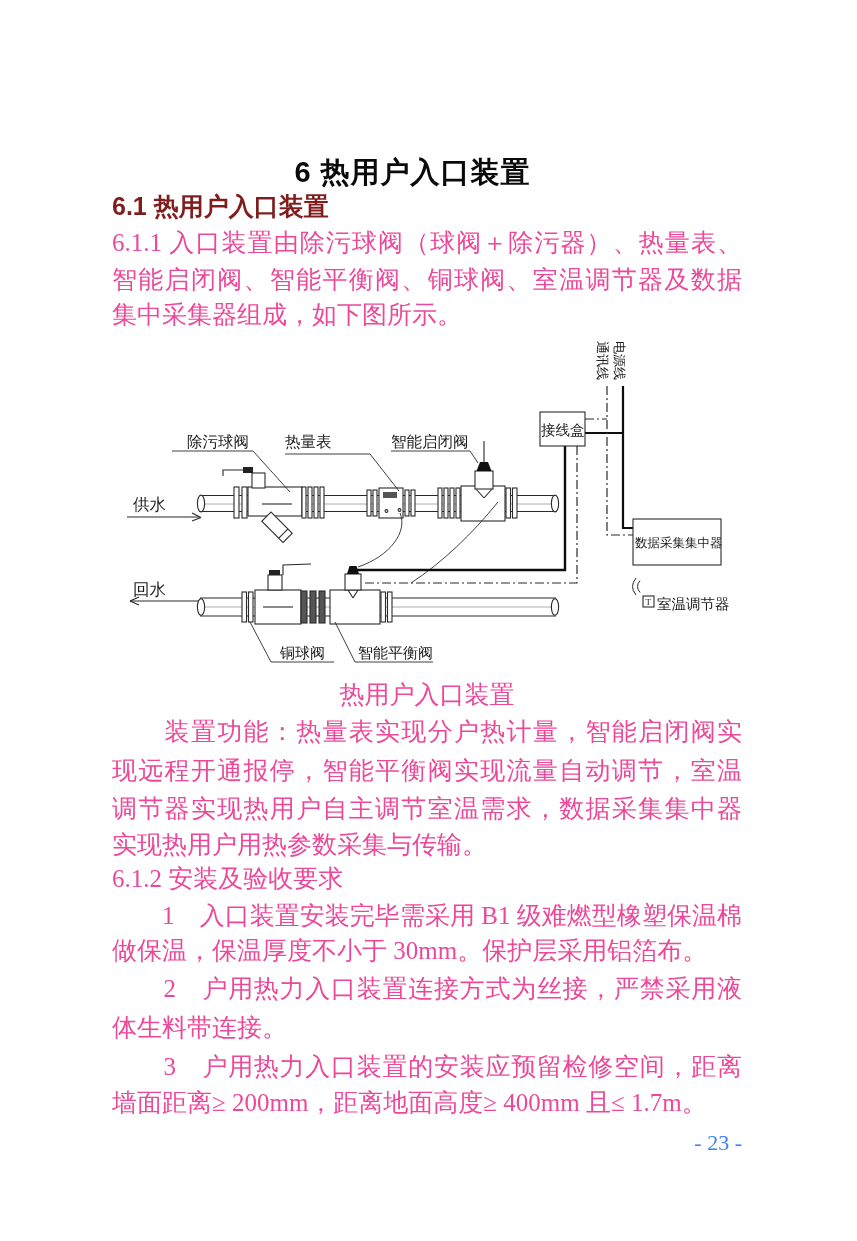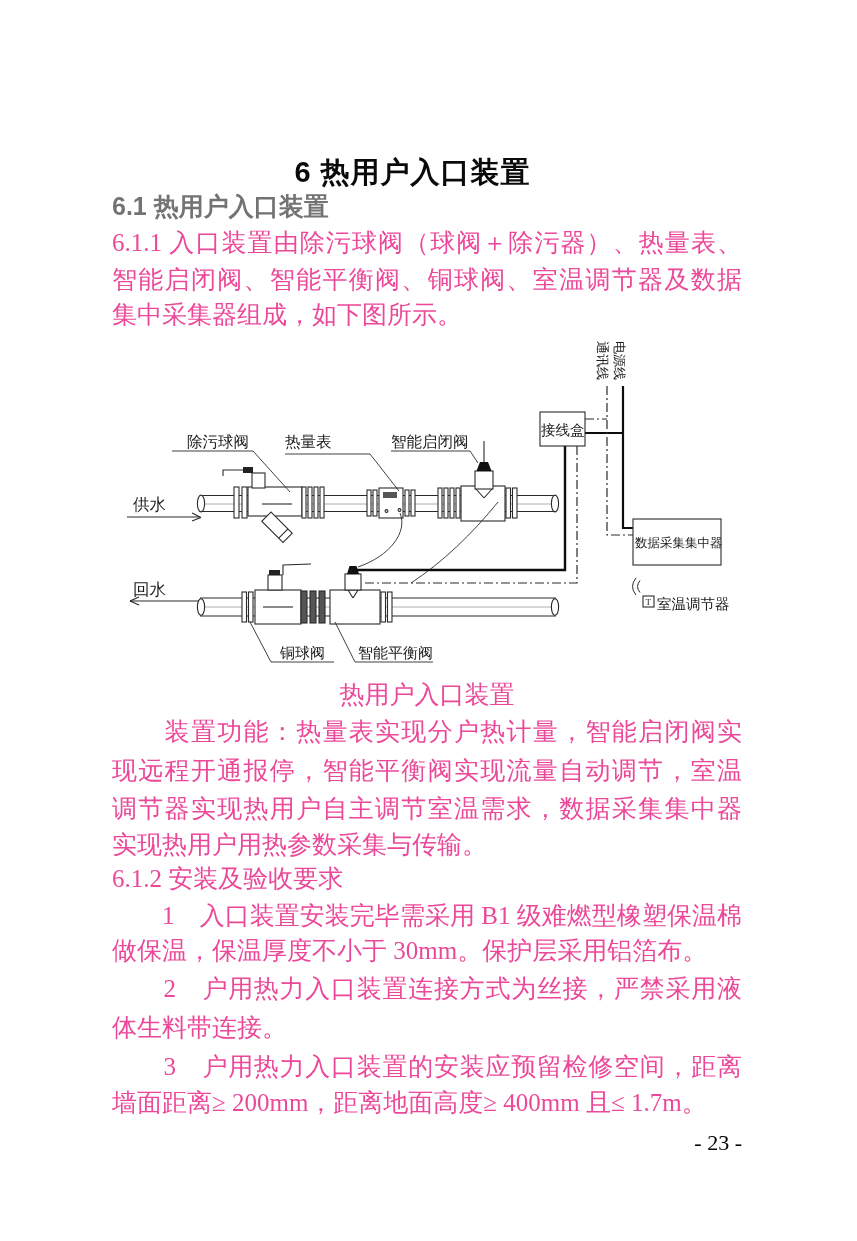--- a/index.html
+++ b/index.html
@@ -3,22 +3,22 @@
 <meta charset="utf-8">
 <style>
   html,body{margin:0;padding:0;background:#e8e8e8;}
   #page{position:relative;width:857px;height:1241px;background:#ffffff;margin:0 auto;overflow:hidden;}
   .hei{font-family:"Liberation Sans","DejaVu Sans",sans-serif;font-weight:bold;}
   .song{font-family:"Liberation Serif","DejaVu Serif",serif;}
   .bl{position:absolute;left:112px;width:630px;height:38px;line-height:38px;font-size:25px;color:#ec4899;}
   .j{text-align:justify;text-align-last:justify;text-justify:inter-character;}
   .center{text-align:center;}
   #title{position:absolute;left:0;top:152px;width:825px;height:40px;line-height:40px;font-size:29px;text-align:center;color:#0a0a0a;letter-spacing:1px;}
-  #h61{position:absolute;left:112px;top:187px;width:630px;height:38px;line-height:38px;font-size:25px;color:#737373;}
-  #pagenum{position:absolute;left:112px;top:1124px;width:630px;height:38px;line-height:38px;font-size:22px;color:#000000;text-align:right;}
+  #h61{position:absolute;left:112px;top:187px;width:630px;height:38px;line-height:38px;font-size:25px;color:#7f1d1d;}
+  #pagenum{position:absolute;left:112px;top:1124px;width:630px;height:38px;line-height:38px;font-size:22px;color:#3b82f6;text-align:right;}
   svg{position:absolute;left:0;top:0;}
   svg text{font-family:"Liberation Serif","DejaVu Serif",serif;fill:#1a1a1a;}
 </style>
 </head>
 <body>
 
 <div id="page">
 
   <div id="title" class="hei">6 热用户入口装置</div>
   <div id="h61" class="hei">6.1 热用户入口装置</div>

